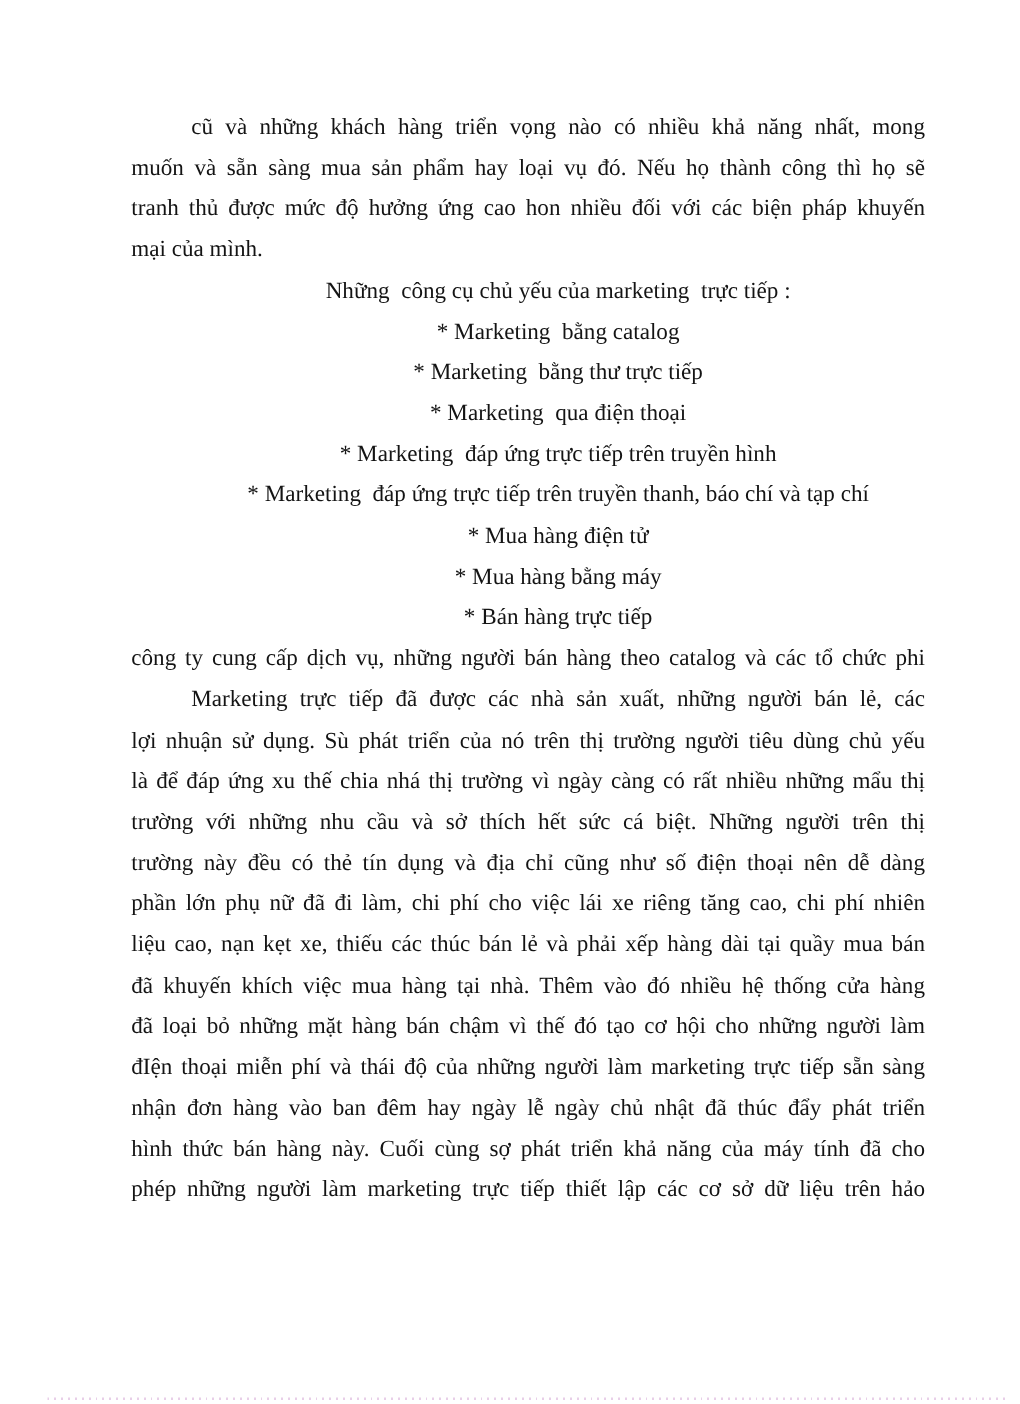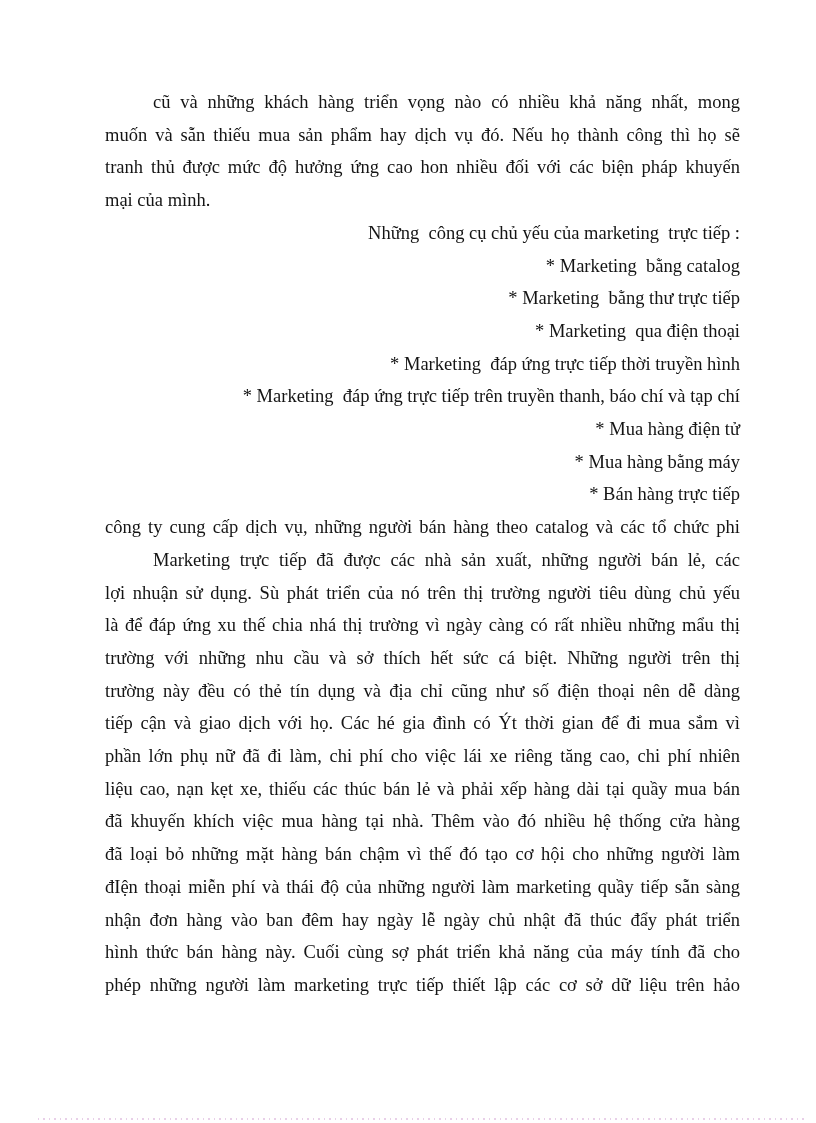--- a/index.html
+++ b/index.html
@@ -29,68 +29,67 @@
     min-height: 32.7px;
   }
   .just {
     text-align: justify;
     text-align-last: justify;
   }
   .lastleft {
     text-align-last: left;
   }
   .left {
-    text-align: right;
+    text-align: center;
     white-space: pre;
   }
   .ind { padding-left: 48px; }
   .page-break {
     position: absolute;
     left: 38px;
     right: 10px;
     bottom: 3px;
     height: 2px;
   }
 </style>
 </head>
 <body>
 
 <div class="page">
   <div class="doc-body">
       <div class="para">
         <div class="ln just ind">cũ và những khách hàng triển vọng nào có nhiều khả năng nhất, mong</div>
-        <div class="ln just">muốn và sẵn thiếu mua sản phẩm hay dịch vụ đó. Nếu họ thành công thì họ sẽ</div>
+        <div class="ln just">muốn và sẵn sàng mua sản phẩm hay loại vụ đó. Nếu họ thành công thì họ sẽ</div>
         <div class="ln just">tranh thủ được mức độ hưởng ứng cao hon nhiều đối với các biện pháp khuyến</div>
         <div class="ln just lastleft">mại của mình.</div>
       </div>
       <div class="para">
         <div class="ln left ind">Những  công cụ chủ yếu của marketing  trực tiếp :</div>
       </div>
       <div class="para">
         <div class="ln left ind">* Marketing  bằng catalog</div>
         <div class="ln left ind">* Marketing  bằng thư trực tiếp</div>
         <div class="ln left ind">* Marketing  qua điện thoại</div>
-        <div class="ln left ind">* Marketing  đáp ứng trực tiếp thời truyền hình</div>
+        <div class="ln left ind">* Marketing  đáp ứng trực tiếp trên truyền hình</div>
         <div class="ln left ind">* Marketing  đáp ứng trực tiếp trên truyền thanh, báo chí và tạp chí</div>
         <div class="ln left ind">* Mua hàng điện tử</div>
         <div class="ln left ind">* Mua hàng bằng máy</div>
         <div class="ln left ind">* Bán hàng trực tiếp</div>
       </div>
       <div class="para">
         <div class="ln just">công ty cung cấp dịch vụ, những người bán hàng theo catalog và các tổ chức phi</div>
         <div class="ln just ind">Marketing trực tiếp đã được các nhà sản xuất, những người bán lẻ, các</div>
         <div class="ln just">lợi nhuận sử dụng. Sù phát triển của nó trên thị trường người tiêu dùng chủ yếu</div>
         <div class="ln just">là để đáp ứng xu thế chia nhá thị trường vì ngày càng có rất nhiều những mẩu thị</div>
         <div class="ln just">trường với những nhu cầu và sở thích hết sức cá biệt. Những người trên thị</div>
         <div class="ln just">trường này đều có thẻ tín dụng và địa chỉ cũng như số điện thoại nên dễ dàng</div>
-        <div class="ln just">tiếp cận và giao dịch với họ. Các hé gia đình có Ýt thời gian để đi mua sắm vì</div>
         <div class="ln just">phần lớn phụ nữ đã đi làm, chi phí cho việc lái xe riêng tăng cao, chi phí nhiên</div>
         <div class="ln just">liệu cao, nạn kẹt xe, thiếu các thúc bán lẻ và phải xếp hàng dài tại quầy mua bán</div>
         <div class="ln just">đã khuyến khích việc mua hàng tại nhà. Thêm vào đó nhiều hệ thống cửa hàng</div>
         <div class="ln just">đã loại bỏ những mặt hàng bán chậm vì thế đó tạo cơ hội cho những người làm</div>
-        <div class="ln just">đIện thoại miễn phí và thái độ của những người làm marketing quầy tiếp sẵn sàng</div>
+        <div class="ln just">đIện thoại miễn phí và thái độ của những người làm marketing trực tiếp sẵn sàng</div>
         <div class="ln just">nhận đơn hàng vào ban đêm hay ngày lễ ngày chủ nhật đã thúc đẩy phát triển</div>
         <div class="ln just">hình thức bán hàng này. Cuối cùng sợ phát triển khả năng của máy tính đã cho</div>
         <div class="ln just">phép những người làm marketing trực tiếp thiết lập các cơ sở dữ liệu trên hảo</div>
       </div>
     </div>
   <div class="page-break" style="background-image: repeating-linear-gradient(to right, rgb(232, 207, 232) 0px, rgb(232, 207, 232) 1.5px, transparent 1.5px, transparent 5.5px);"></div>
 </div>
 
 </body></html>

